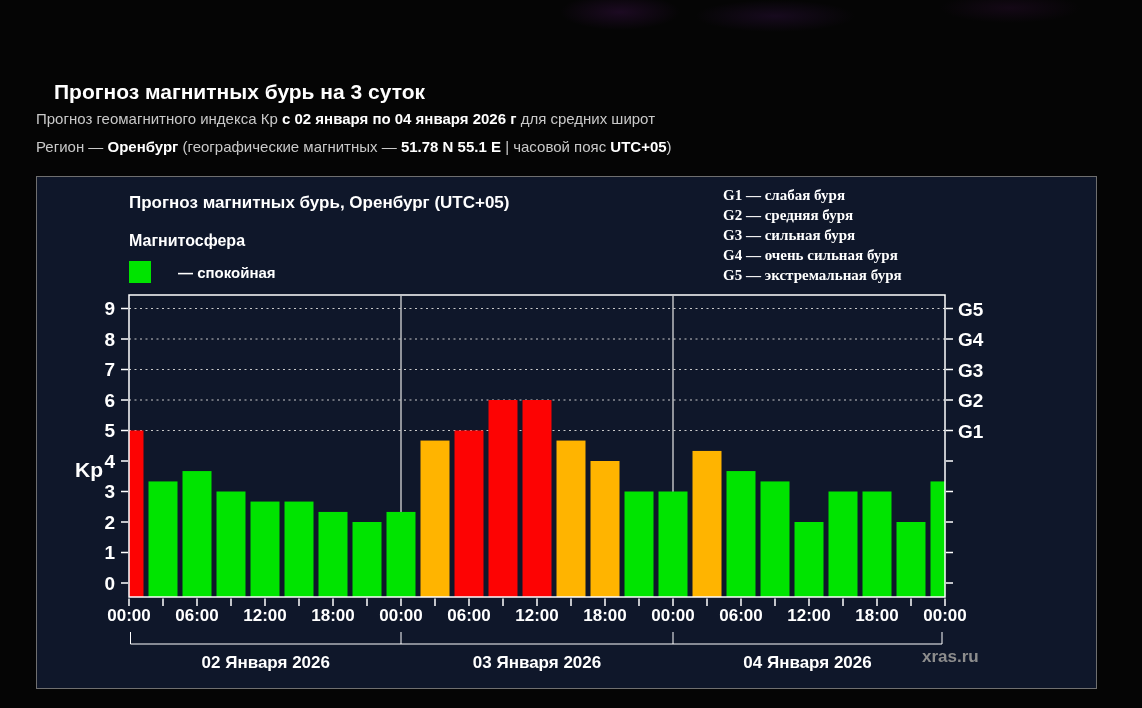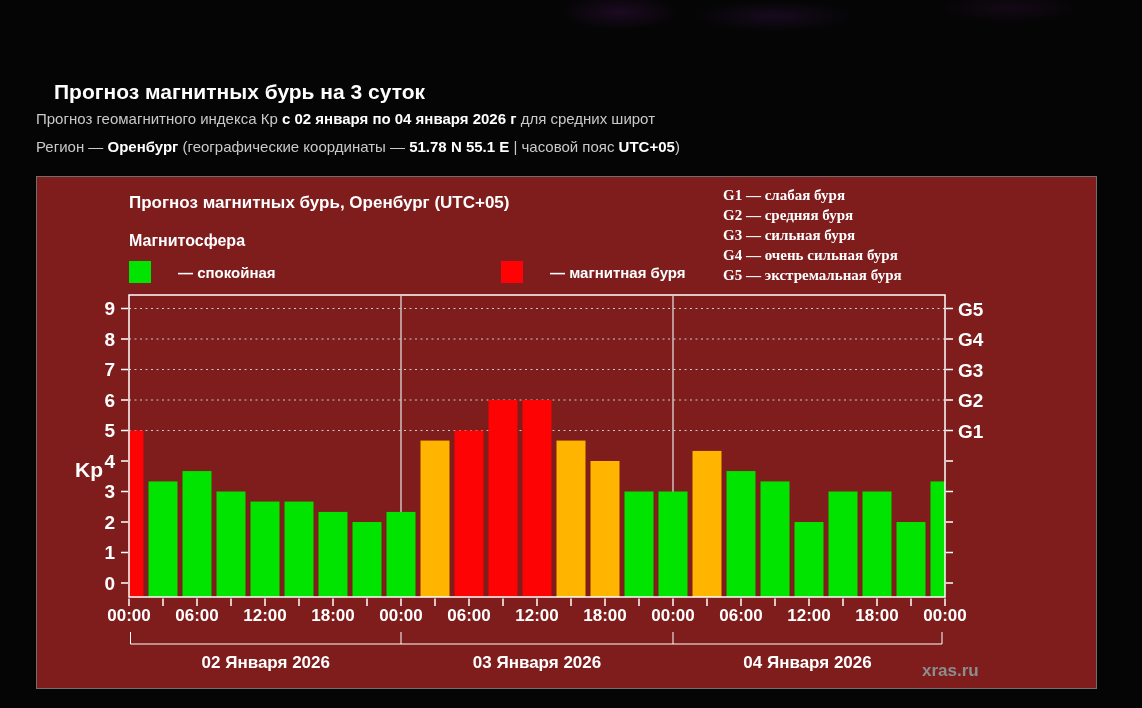--- a/index.html
+++ b/index.html
@@ -9,56 +9,52 @@
     background:
       radial-gradient(60px 18px at 620px 12px, #1c0a22 0%, rgba(0,0,0,0) 100%),
       radial-gradient(80px 16px at 775px 16px, #170a1e 0%, rgba(0,0,0,0) 100%),
       radial-gradient(70px 15px at 1010px 8px, #140816 0%, rgba(0,0,0,0) 100%);}
   h1.page-title{position:absolute;left:36px;top:62px;margin:18px;font-size:21px;font-weight:bold;}
   .sub{position:absolute;left:36px;margin:0;font-size:15px;color:#c9c9c9;}
   .sub b{color:#fff;font-weight:bold;}
   .sub.s1{top:110px;}
   .sub.s2{top:138px;}
   .panel{position:absolute;left:36px;top:176px;width:1059px;height:511px;
-         background:#7f1d1d;border:1px solid #6f6f6f;}
+         background:#0f172a;border:1px solid #6f6f6f;}
   .chart-title{position:absolute;left:92px;top:16px;font-size:17px;font-weight:bold;}
   .legend-title{position:absolute;left:92px;top:55px;font-size:16px;font-weight:bold;}
   .legend-item{position:absolute;top:84px;display:flex;align-items:center;gap:27px;}
   .legend-item.li0{left:92px;}
   .legend-item.li1{left:260px;}
   .legend-item.li2{left:464px;}
   .swatch{width:22px;height:22px;display:inline-block;}
   .legend-label{font-size:15px;font-weight:bold;white-space:nowrap;}
   .g-legend{position:absolute;left:686px;top:8px;font-size:15px;font-weight:bold;line-height:20px;font-family:Liberation Serif, serif;}
   svg.plot{position:absolute;left:0;top:0;}
   svg.plot text{fill:#fff;font-weight:bold;font-family:"Liberation Sans",sans-serif;}
-  .watermark{position:absolute;left:885px;top:484px;font-size:17px;font-weight:bold;color:#8d8d8d;}
+  .watermark{position:absolute;left:885px;top:470px;font-size:17px;font-weight:bold;color:#8d8d8d;}
 </style>
 </head>
 <body>
 
 <div class="top-glow"></div>
 
 <h1 class="page-title">Прогноз магнитных бурь на 3 суток</h1>
 
 <p class="sub s1"><span>Прогноз геомагнитного индекса Кр </span><b>с 02 января по 04 января 2026 г</b><span> для средних широт</span></p>
 
-<p class="sub s2"><span>Регион — </span><b>Оренбург</b><span> (географические координаты — </span><b>51.78 N 55.1 E</b><span> | часовой пояс </span><b>UTC+05</b><span>)</span></p>
+<p class="sub s2"><span>Регион — </span><b>Оренбург</b><span> (географические магнитных — </span><b>51.78 N 55.1 E</b><span> | часовой пояс </span><b>UTC+05</b><span>)</span></p>
 
 <div class="panel">
   <div class="chart-title">Прогноз магнитных бурь, Оренбург (UTC+05)</div>
   <div class="legend-title">Магнитосфера</div>
 
   <div class="legend-item li0">
     <span class="swatch" style="background: rgb(0, 228, 0);"></span>
     <span class="legend-label">— спокойная</span>
-  </div>
-  <div class="legend-item li2">
-    <span class="swatch" style="background: rgb(253, 3, 3);"></span>
-    <span class="legend-label">— магнитная буря</span>
   </div>
 
   <div class="g-legend">
     <div>G1 — слабая буря</div>
     <div>G2 — средняя буря</div>
     <div>G3 — сильная буря</div>
     <div>G4 — очень сильная буря</div>
     <div>G5 — экстремальная буря</div>
   </div>
 

